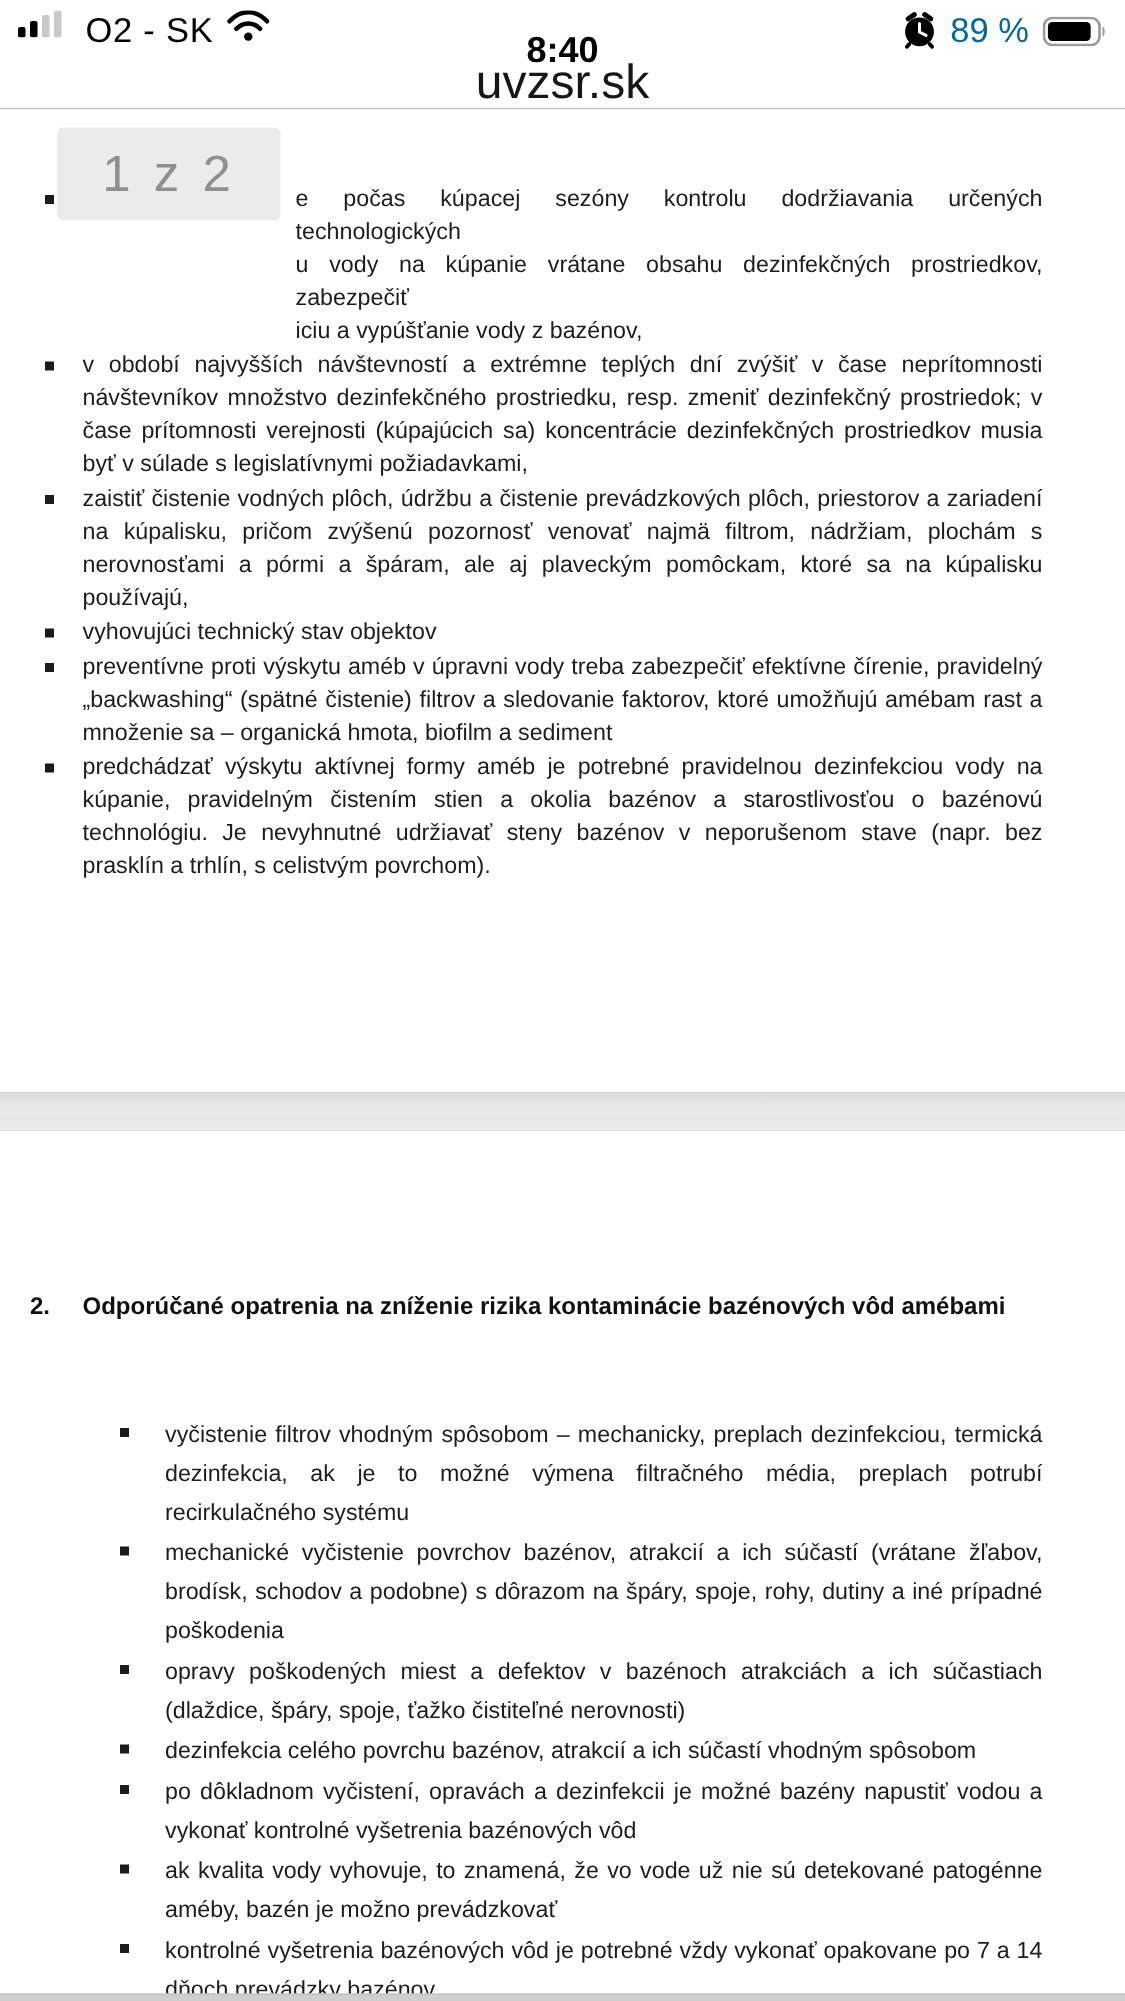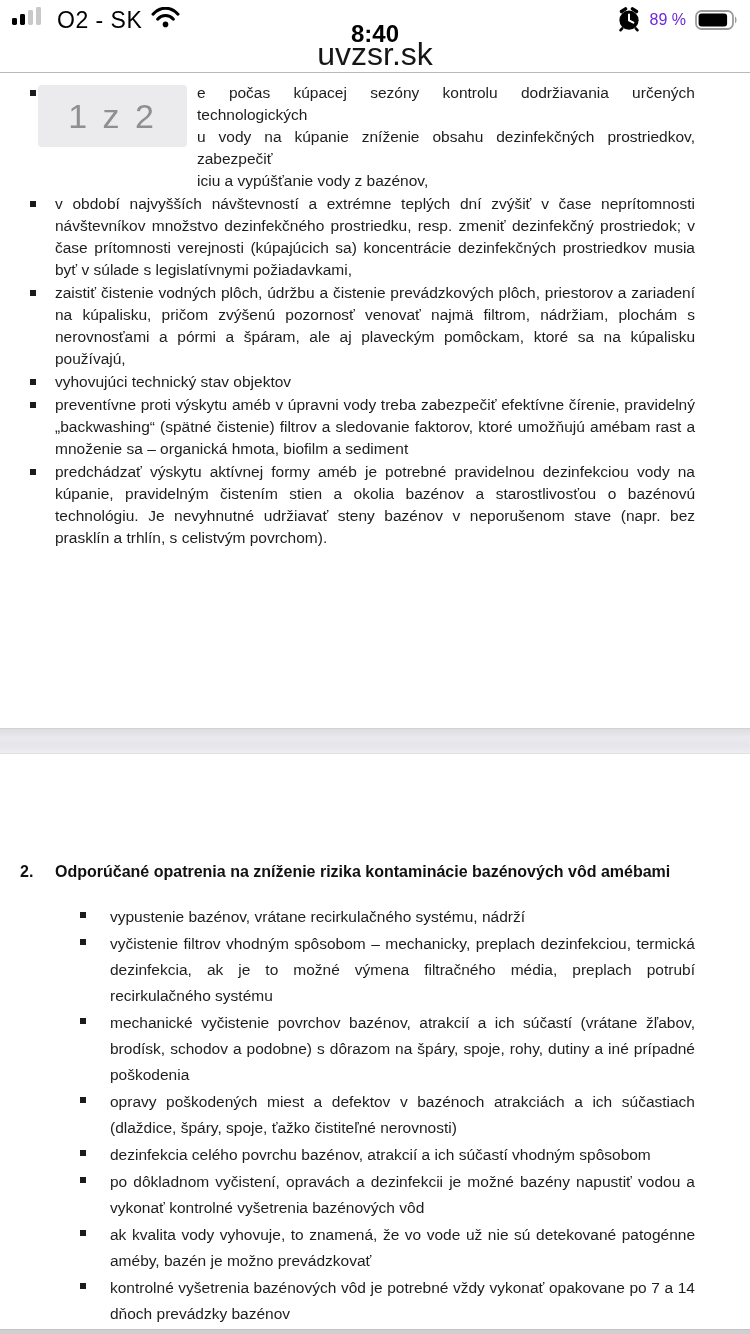--- a/index.html
+++ b/index.html
@@ -9,41 +9,41 @@
     font-family:"Liberation Sans", sans-serif; color:#1c1c1c;
   }
 
   
   .status-bar { position:absolute; top:0; left:0; width:750px; height:36px; }
   .sb-left  { position:absolute; left:12px; top:7px; display:flex; align-items:flex-start; gap:9px; }
   .carrier  { font-size:23px; color:#000; letter-spacing:.5px; }
   .sb-time  { position:absolute; left:0; right:0; top:6px; text-align:center;
               font-size:24px; font-weight:600; color:#000;margin-top:14px; }
   .sb-right { position:absolute; right:12px; top:7px; display:flex; align-items:center; gap:9px; }
-  .percent  { font-size:16px; color:#6d28d9; }
+  .percent  { font-size:23px; color:#0369a1; }
 
   
   .site-title { position:absolute; top:36px; left:0; right:0; height:34px;
                 text-align:center; font-size:32px; color:#161616; }
   .header-divider { position:absolute; top:72px; left:0; width:750px; height:1px;
                     background:#b9b9bb; }
 
   
   .doc { position:absolute; top:73px; left:0; width:750px; height:1261px; background:#fff; }
 
   .pdf-page1 { position:absolute; top:0; left:0; width:750px; height:655px; background:#fff; }
   .page-divider { position:absolute; top:655px; left:0; width:750px; height:24px;
                   background:linear-gradient(#dddde1 0%, #eaeaee 35%, #e6e6ea 70%, #eeeef2 100%);
                   border-top:1px solid #d2d2d6; border-bottom:1px solid #e0e0e4; }
   .pdf-page2 { position:absolute; top:681px; left:0; width:750px; height:575px; background:#fff; }
   .bottom-bar { position:absolute; top:1256px; left:0; width:750px; height:5px;
                 background:#cfcfd1; border-top:1px solid #c3c3c5; }
 
   
-  .list { position:absolute; }
+  .list { position:absolute;margin-top:40px; }
   .list1 { top:9px; left:30px; width:665px; }
   .list2 { top:150px; left:80px; width:615px; }
 
   .item { display:flex; margin:0 0 1px 0; }
   .marker-cell { flex:0 0 25px; }
   .list2 .marker-cell { flex:0 0 30px; }
   .square { display:block; width:6px; height:6px; background:#1b1b1b; margin-top:8px; }
   .btext { flex:1; font-size:15.5px; line-height:22px; color:#1d1d1d;
            text-align:justify; text-align-last:left; }
   .list2 .btext { line-height:26px; }
@@ -116,21 +116,21 @@
       </div>
 
       <div class="list list1">
 
         <div class="item">
           <span class="marker-cell">
             <span class="square"></span>
           </span>
           <div class="obscured-lines">
             <div class="frag-stretch">e počas kúpacej sezóny kontrolu dodržiavania určených technologických</div>
-            <div class="frag-stretch">u vody na kúpanie zníženie obsahu dezinfekčných prostriedkov, zabezpečiť</div>
+            <div class="frag-stretch">u vody na kúpanie vrátane obsahu dezinfekčných prostriedkov, zabezpečiť</div>
             <div>iciu a vypúšťanie vody z bazénov,</div>
           </div>
         </div>
 
         <div>
 
 
             <div class="item">
               <span class="marker-cell">
                 <span class="square"></span>
@@ -174,26 +174,20 @@
     <div class="page-divider"></div>
 
     <div class="pdf-page2">
       <div class="heading">
         <span class="heading-num">2.</span>
         <span class="heading-text">Odporúčané opatrenia na zníženie rizika kontaminácie bazénových vôd amébami</span>
       </div>
       <div class="list list2">
         <div>
 
-            <div class="item">
-              <span class="marker-cell">
-                <span class="square"></span>
-              </span>
-              <div class="btext">vypustenie bazénov, vrátane recirkulačného systému, nádrží</div>
-            </div>
 
             <div class="item">
               <span class="marker-cell">
                 <span class="square"></span>
               </span>
               <div class="btext">vyčistenie filtrov vhodným spôsobom – mechanicky, preplach dezinfekciou, termická dezinfekcia, ak je to možné výmena filtračného média, preplach potrubí recirkulačného systému</div>
             </div>
 
             <div class="item">
               <span class="marker-cell">

